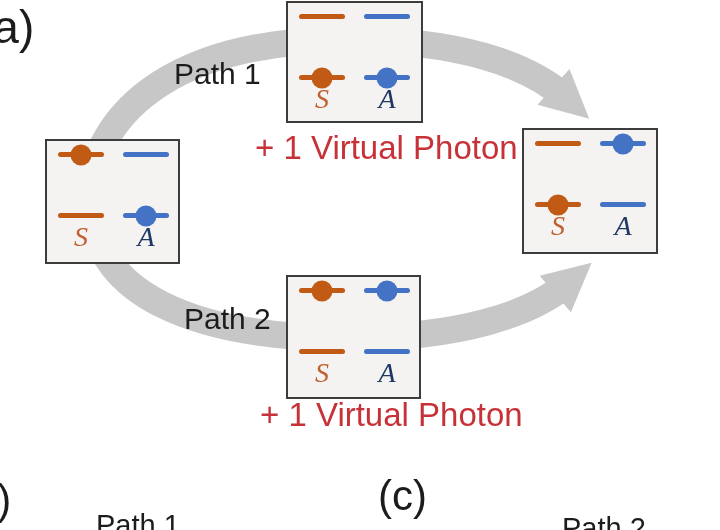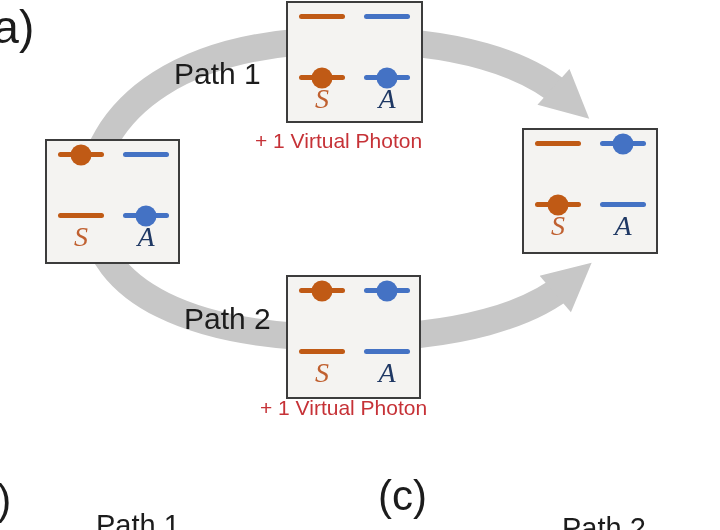--- a/index.html
+++ b/index.html
@@ -25,21 +25,21 @@
   .dot.a{background:var(--blue);}
   .atom-label{position:absolute;top:82px;width:46px;text-align:center;
     font-family:"Liberation Serif",serif;font-style:italic;font-size:28px;line-height:1;}
   .atom-label.s{color:var(--s_text);}
   .atom-label.a{color:var(--a_text);}
   
   .txt{position:absolute;z-index:3;white-space:nowrap;}
   .pathlabel{font-size:30px;color:var(--text_black);}
   #path1-top{left:174px;top:57px;}
   #path2-top{left:184px;top:302px;}
-  .vp{font-size:21px;color:var(--red);}
+  .vp{font-size:33px;color:var(--red);}
   #vp-top{left:255px;top:129px;}
   #vp-bottom{left:260px;top:396px;}
   .figlabel{font-size:46px;color:var(--text_black);}
   #fig-a{left:-22px;top:0px;}
   #fig-b{left:-40px;top:476px;font-size:42px;}
   #fig-c{left:378px;top:472px;font-size:42px;}
   .pathlabel-bottom{font-size:29px;color:var(--text_black);}
   #path1-bottom{left:96px;top:509px;}
   #path2-bottom{left:562px;top:512px;}
 </style>

